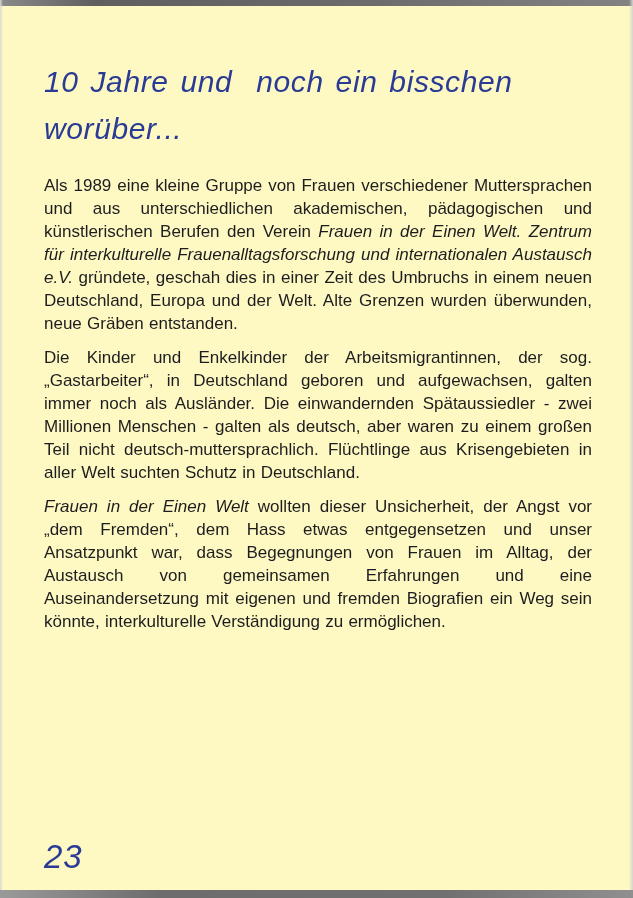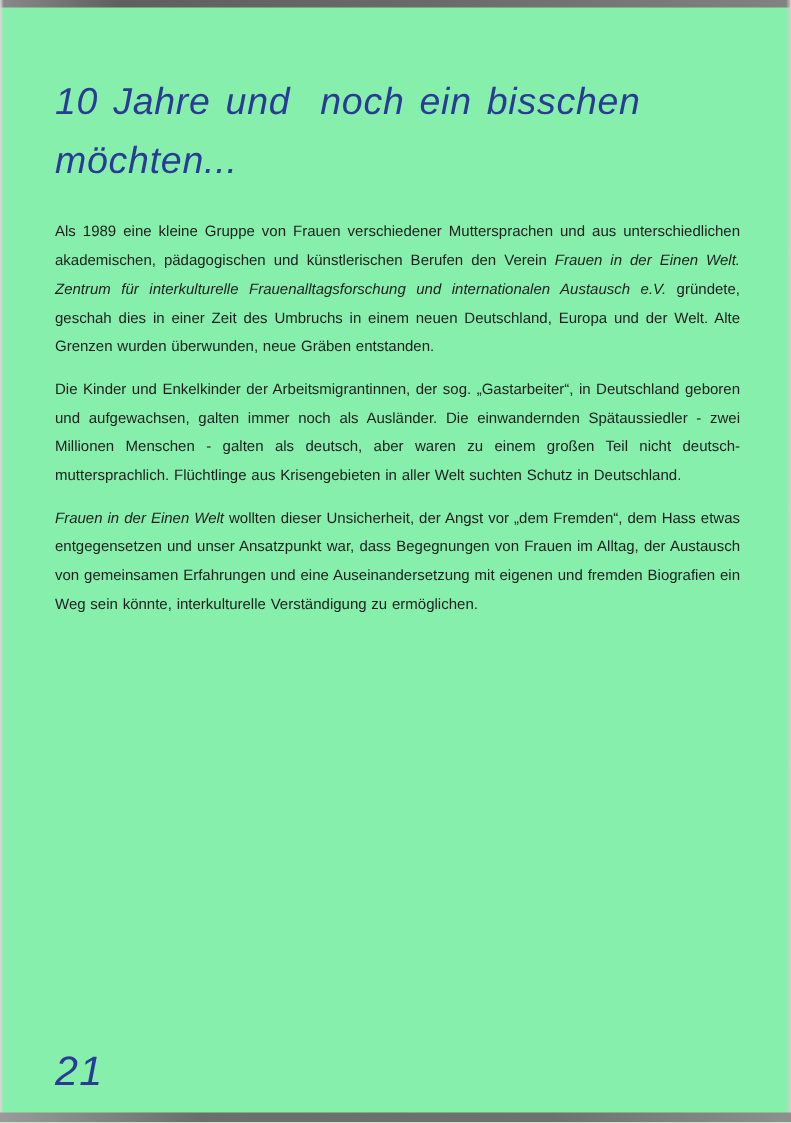--- a/index.html
+++ b/index.html
@@ -4,21 +4,21 @@
 <style>
   html, body {
     margin: 0;
     padding: 0;
     background: #ffffff;
   }
   .page {
     position: relative;
     width: 633px;
     height: 898px;
-    background: #86efac;
+    background: #fef9c3;
     overflow: hidden;
     font-family: "Liberation Sans", "DejaVu Sans", sans-serif;
     box-sizing: border-box;
   }
   
   .scan-edge-top {
     position: absolute;
     top: 0; left: 0; right: 0;
     height: 6px;
     background: linear-gradient(to right, #8a8a8a, #5f5f5f 15%, #6a6a6a 55%, #828282);
@@ -56,21 +56,21 @@
     font-size: 30px;
     line-height: 47px;
     letter-spacing: 0.6px;
     word-spacing: 3px;
     color: #2a3b96;
     white-space: pre-wrap;
   }
 
   .body-text {
     color: #1d1d1f;
-    font-size: 12px;
+    font-size: 17px;
     line-height: 23px;
     text-align: justify;
     word-spacing: 0.5px;
   }
   .body-text p.para {
     margin: 0 0 11px 0;
   }
   .body-text .it {
     font-style: italic;
   }
@@ -88,25 +88,25 @@
 </style>
 </head>
 <body>
 
 <div class="page">
   <div class="scan-edge-top"></div>
   <div class="scan-edge-left"></div>
   <div class="scan-edge-right"></div>
 
   <div class="content">
-    <h1 class="title"><span>10 Jahre und  noch ein bisschen</span><br><span>möchten...</span></h1>
+    <h1 class="title"><span>10 Jahre und  noch ein bisschen</span><br><span>worüber...</span></h1>
 
     <div class="body-text" id="body-text">
         <p class="para"><span>Als 1989 eine kleine Gruppe von Frauen verschiedener Muttersprachen und aus unterschiedlichen akademischen, pädagogischen und künstlerischen Berufen den Verein </span><span class="it">Frauen in der Einen Welt. Zentrum für interkulturelle Frauenalltagsforschung und internationalen Austausch  e.V.</span><span> gründete, geschah dies in einer Zeit des Umbruchs in einem neuen Deutschland, Europa und der Welt. Alte Grenzen wurden überwunden, neue Gräben entstanden.</span></p>
         <p class="para"><span>Die Kinder und Enkelkinder der Arbeitsmigrantinnen, der sog. „Gastarbeiter“, in Deutschland geboren und aufgewachsen, galten immer noch als Ausländer. Die einwandernden Spätaussiedler - zwei Millionen Menschen -  galten als deutsch, aber waren zu einem großen Teil nicht deutsch-muttersprachlich. Flüchtlinge aus Krisengebieten in aller Welt suchten Schutz in Deutschland.</span></p>
         <p class="para"><span class="it">Frauen in der Einen Welt</span><span> wollten dieser Unsicherheit, der Angst vor „dem Fremden“, dem Hass etwas entgegensetzen und unser Ansatzpunkt war, dass Begegnungen von Frauen im Alltag, der Austausch von gemeinsamen Erfahrungen und eine Auseinandersetzung mit eigenen und fremden Biografien ein Weg sein könnte, interkulturelle Verständigung zu ermöglichen.</span></p>
       </div>
   </div>
 
-  <div class="page-number">21</div>
+  <div class="page-number">23</div>
 
   <div class="scan-edge-bottom"></div>
 </div>
 
 </body></html>

